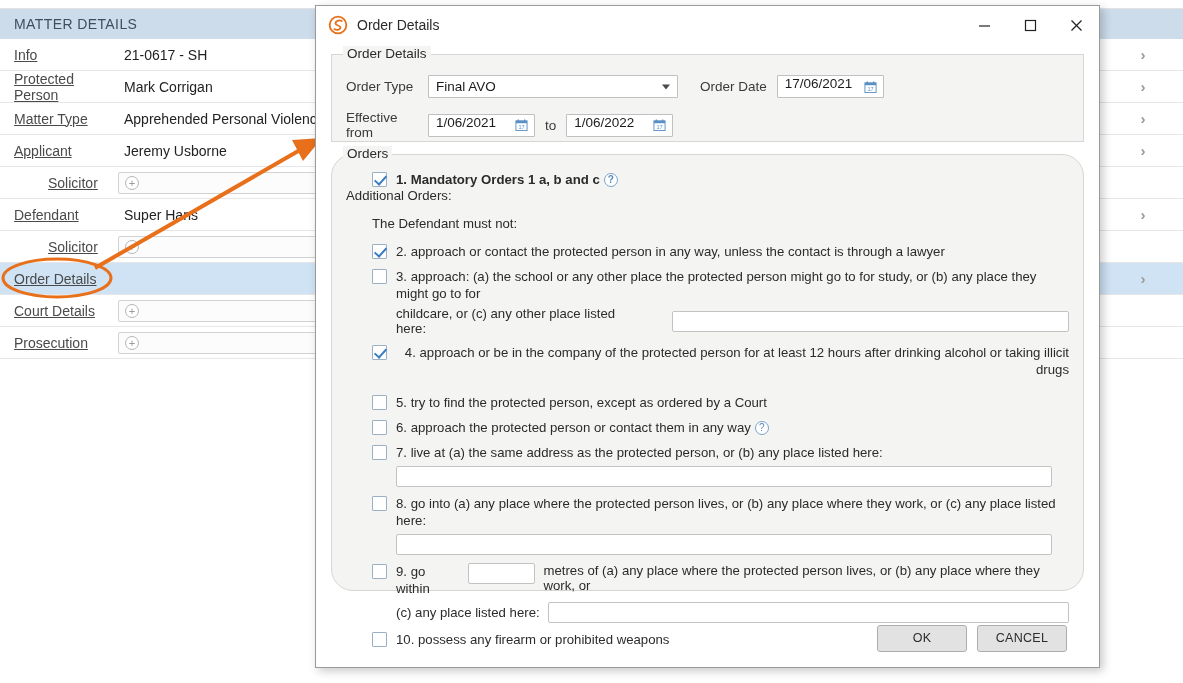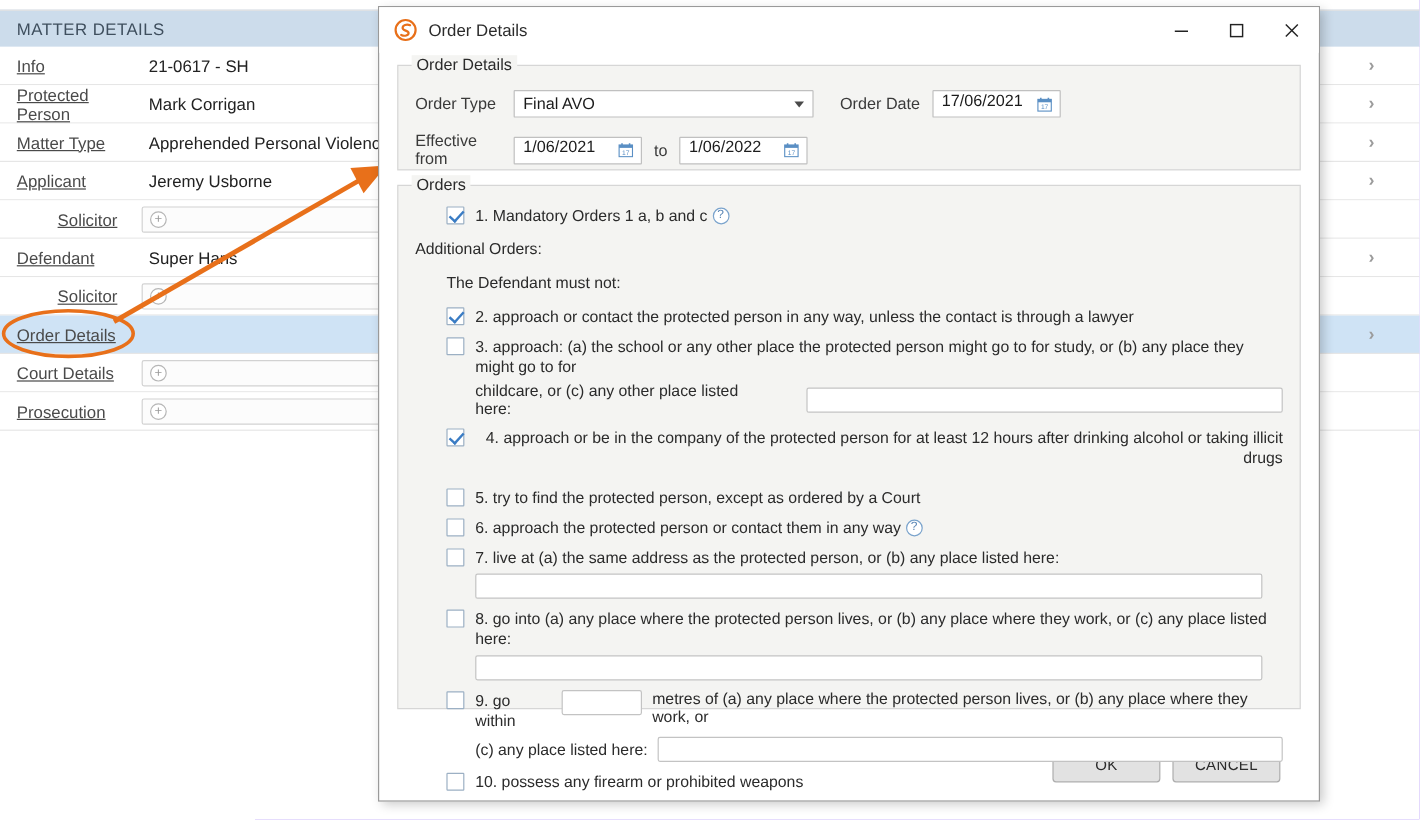--- a/index.html
+++ b/index.html
@@ -2,21 +2,21 @@
 <html><head>
 <meta charset="utf-8">
 <style>
   * { box-sizing: border-box; margin: 0; padding: 0; }
   html, body {
     width: 1183px; height: 683px;
     background: #ffffff;
     font-family: "Liberation Sans", sans-serif;
     overflow: hidden;
   }
-  #root { position: relative; width: 1183px; height: 683px; background:#8b5cf6; }
+  #root { position: relative; width: 1183px; height: 683px; background:#be185d; }
 
   
   .matter-panel { position:absolute; left:0; top:0; width:1183px; height:683px; background:#fff; }
   .matter-header {
     position:absolute; left:0; top:8px; width:1183px; height:31px;
     background:#ccdceb; color:#3f4f5e;
     font-size:14px; letter-spacing:.4px;
     display:flex; align-items:center; padding-left:14px;
     border-top:1px solid #e3e3e3;
   }
@@ -94,21 +94,21 @@
     border-top:5px solid #4a4a4a;
   }
   .datefield {
     height:23px; background:#fff; border:1px solid #c0c0c0; border-radius:1px;
     display:flex; align-items:flex-start; padding-left:7px; font-size:13.5px; color:#1b1b1b;
     position:relative;
   }
   .cal-ico { position:absolute; right:6px; top:50%; transform:translateY(-50%); width:13px; height:13px; }
 
   
-  #orders-group { height:437px; padding:16px 14px 0 14px; }
+  #orders-group { height:437px; padding:16px 14px 0 14px;border-radius:22px; }
   .orow { display:flex; align-items:flex-start; margin-bottom:0; }
   .cb {
     width:15px; height:15px; flex:0 0 15px; margin-top:1px;
     border:1px solid #9cb0c4; background:#fff; border-radius:1px; position:relative;
   }
   .cb.checked::after {
     content:""; position:absolute; left:4px; top:0px; width:5px; height:10px;
     border:solid #3a7cc4; border-width:0 2px 2px 0; transform:rotate(42deg);
   }
   .otext { font-size:13.2px; color:#2b2b2b; line-height:17px; margin-left:9px; }
@@ -283,21 +283,21 @@
               <line x1="10.4" y1="1" x2="10.4" y2="3.4" stroke="#5a8fc4" stroke-width="1.4"></line>
               <text x="7" y="11.5" font-size="6" text-anchor="middle" fill="#5a8fc4">17</text>
             </svg>
           </div>
         </div>
       </div>
 
       <div class="groupbox" id="orders-group">
         <span class="gb-legend">Orders</span>
 
-        <div class="orow" style="margin-left:26px; margin-bottom:12px;">
+        <div class="orow" style="margin-left:26px; margin-bottom:0;font-weight:bold;">
           <span class="cb checked" id="cb-mandatory"></span>
           <span class="otext">1. Mandatory Orders 1 a, b and c</span>
           <span class="help-ico" style="margin-top:2px">?</span>
         </div>
 
         <div class="plain" style="margin-bottom:13px;">Additional Orders:</div>
 
         <div class="plain" style="margin-left:26px; margin-bottom:12px;">The Defendant must not:</div>
 
         <div id="orders-list">

